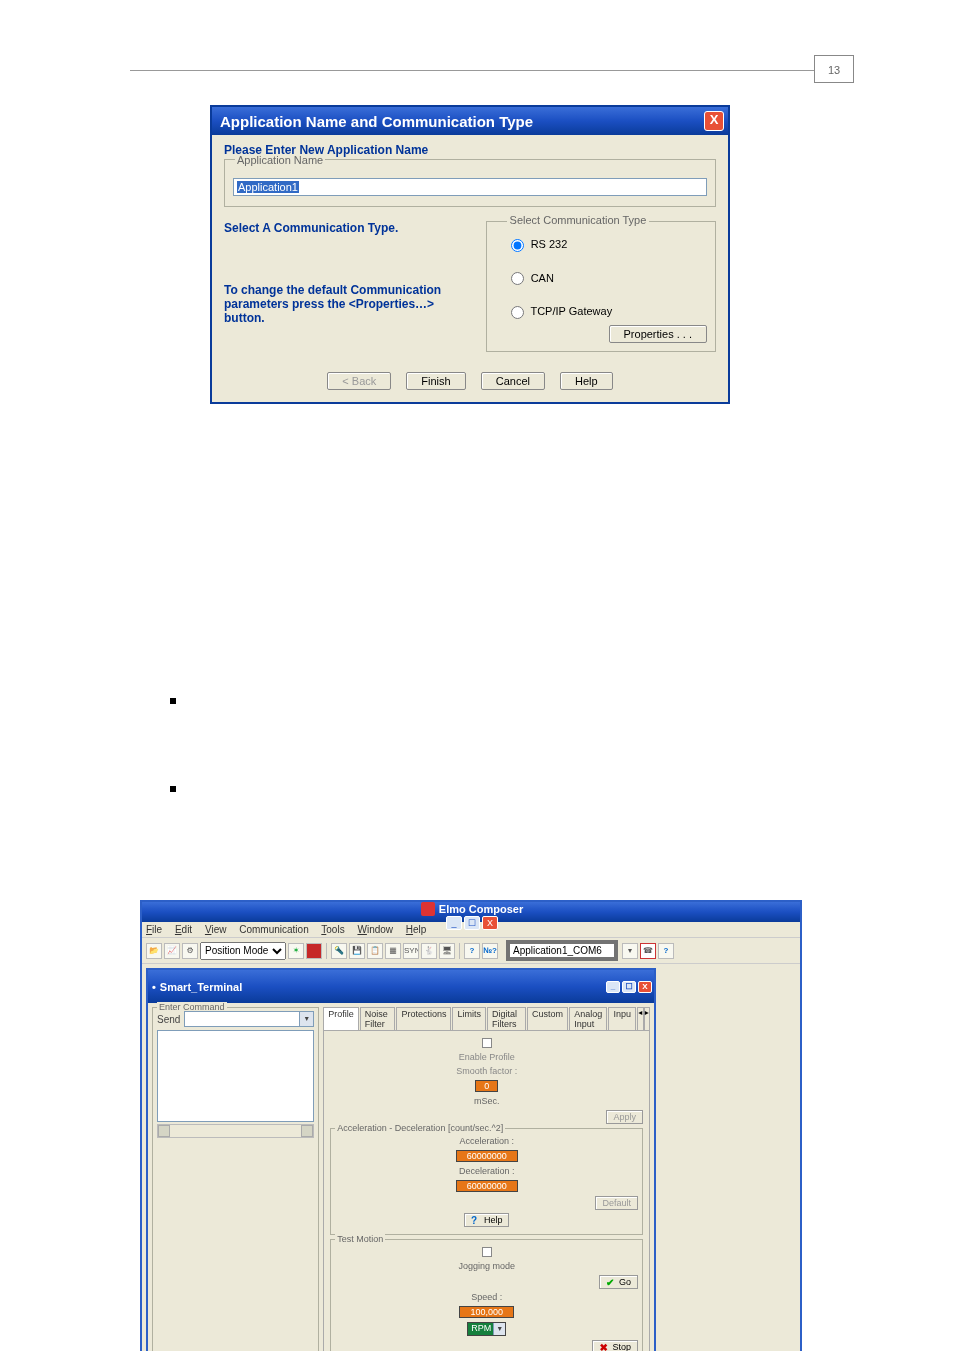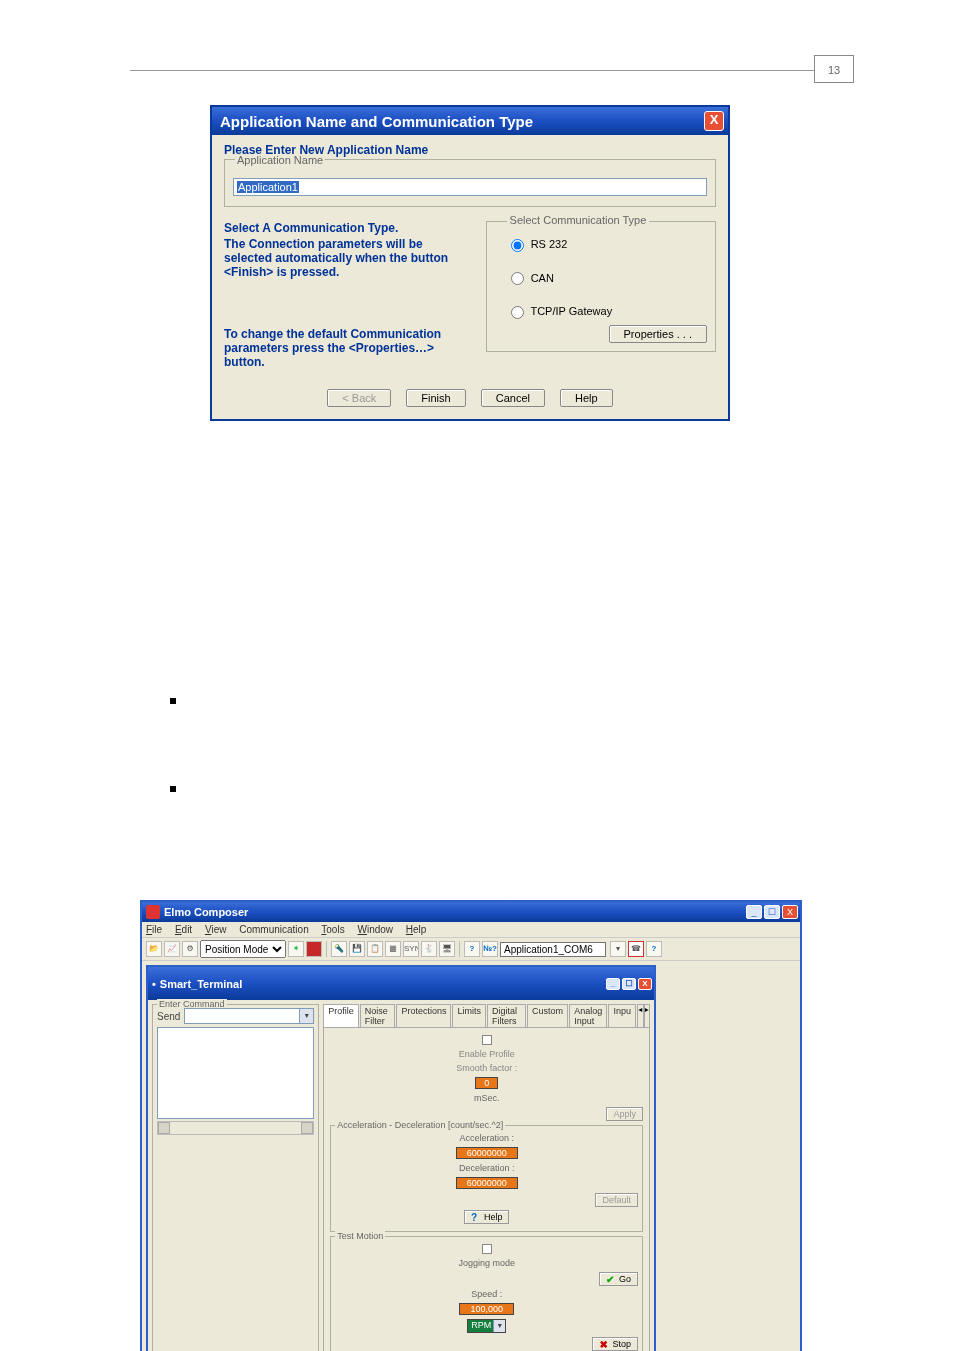--- a/index.html
+++ b/index.html
@@ -208,20 +208,21 @@
     font-family: Tahoma, sans-serif;
     font-size: 10px;
   }
   .mainwin .tb2 {
     display: flex;
     align-items: center;
     justify-content: space-between;
     height: 20px;
     background: linear-gradient(#3a6ed8,#1b4fc2,#0a3b9a);
     padding: 0 2px 0 4px;
+    flex-direction: column;
   }
   .tb2 .left { display: flex; align-items: center; color:#fff; font-weight:bold; font-size:11px;}
   .tb2 .logo { width:14px; height:14px; background:#d33; margin-right:4px; border-radius:2px;}
   .tb2 .wbtns { display:flex; gap:2px; }
   .tb2 .wbtn { width:16px; height:14px; background:#dbe6f6; border:1px solid #fff; border-radius:2px; font-size:9px; line-height:12px; text-align:center; color:#1b4fc2;}
   .tb2 .wbtn.close { background:#e85036; color:#fff; }
   .menubar {
     background:#ece9d8;
     padding:2px 4px;
     font-size:10px;
@@ -237,23 +238,23 @@
     border-top:1px solid #ccc;
     border-bottom:1px solid #ccc;
     background:#ece9d8;
   }
   .toolbar .ticon { width:16px; height:16px; border:1px solid #bbb; background:#f8f8f0; font-size:8px; overflow:hidden; text-align:center; line-height:14px; color:#555;}
   .toolbar .sep { width:1px; height:16px; background:#bbb; margin:0 2px; }
   .toolbar select { font-size:10px; height:18px; }
   .toolbar .app-combo {
     font-size:10px;
     background:#fff;
-    border:1px solid #737373;
+    border:4px solid #737373;
     padding:1px 12px 1px 3px;
-    margin-left:0;
+    margin-left:6px;
   }
   .toolbar .ticon.red { background:#c62828; }
   .toolbar .ticon.star { color:#1a3; }
   .toolbar .ticon.lamp { color:#c70; }
   .toolbar .ticon.blue { color:#28c; }
   .toolbar .ticon.qm { color:#06c; font-weight:bold; }
   .toolbar .ticon.done { background:#fff; border-color:#c33; }
   .mainwin .client {
     position: relative;
     padding: 0 4px 50px 4px;
@@ -354,21 +355,20 @@
     <div class="groupbox">
       <span class="group-legend">Application Name</span>
       <div class="input-line">
         <span class="selected-text">Application1</span>
       </div>
     </div>
 
     <div class="columns">
       <div class="col-left">
         <div class="blue-bold">Select A Communication Type.</div>
-        <div class="blue-bold" style="margin-top:2px;">The Connection parameters will be selected automatically when the button &lt;Finish&gt; is pressed.</div>
         <div class="blue-bold" style="margin-top:48px;">To change the default Communication parameters press the &lt;Properties…&gt; button.</div>
       </div>
       <div class="col-right">
         <div class="grp-right">
           <span class="legend">Select Communication Type</span>
           <div class="radio-row">
             <input type="radio" checked="" style="">
             <span>RS 232</span>
           </div>
           <div class="radio-row">

